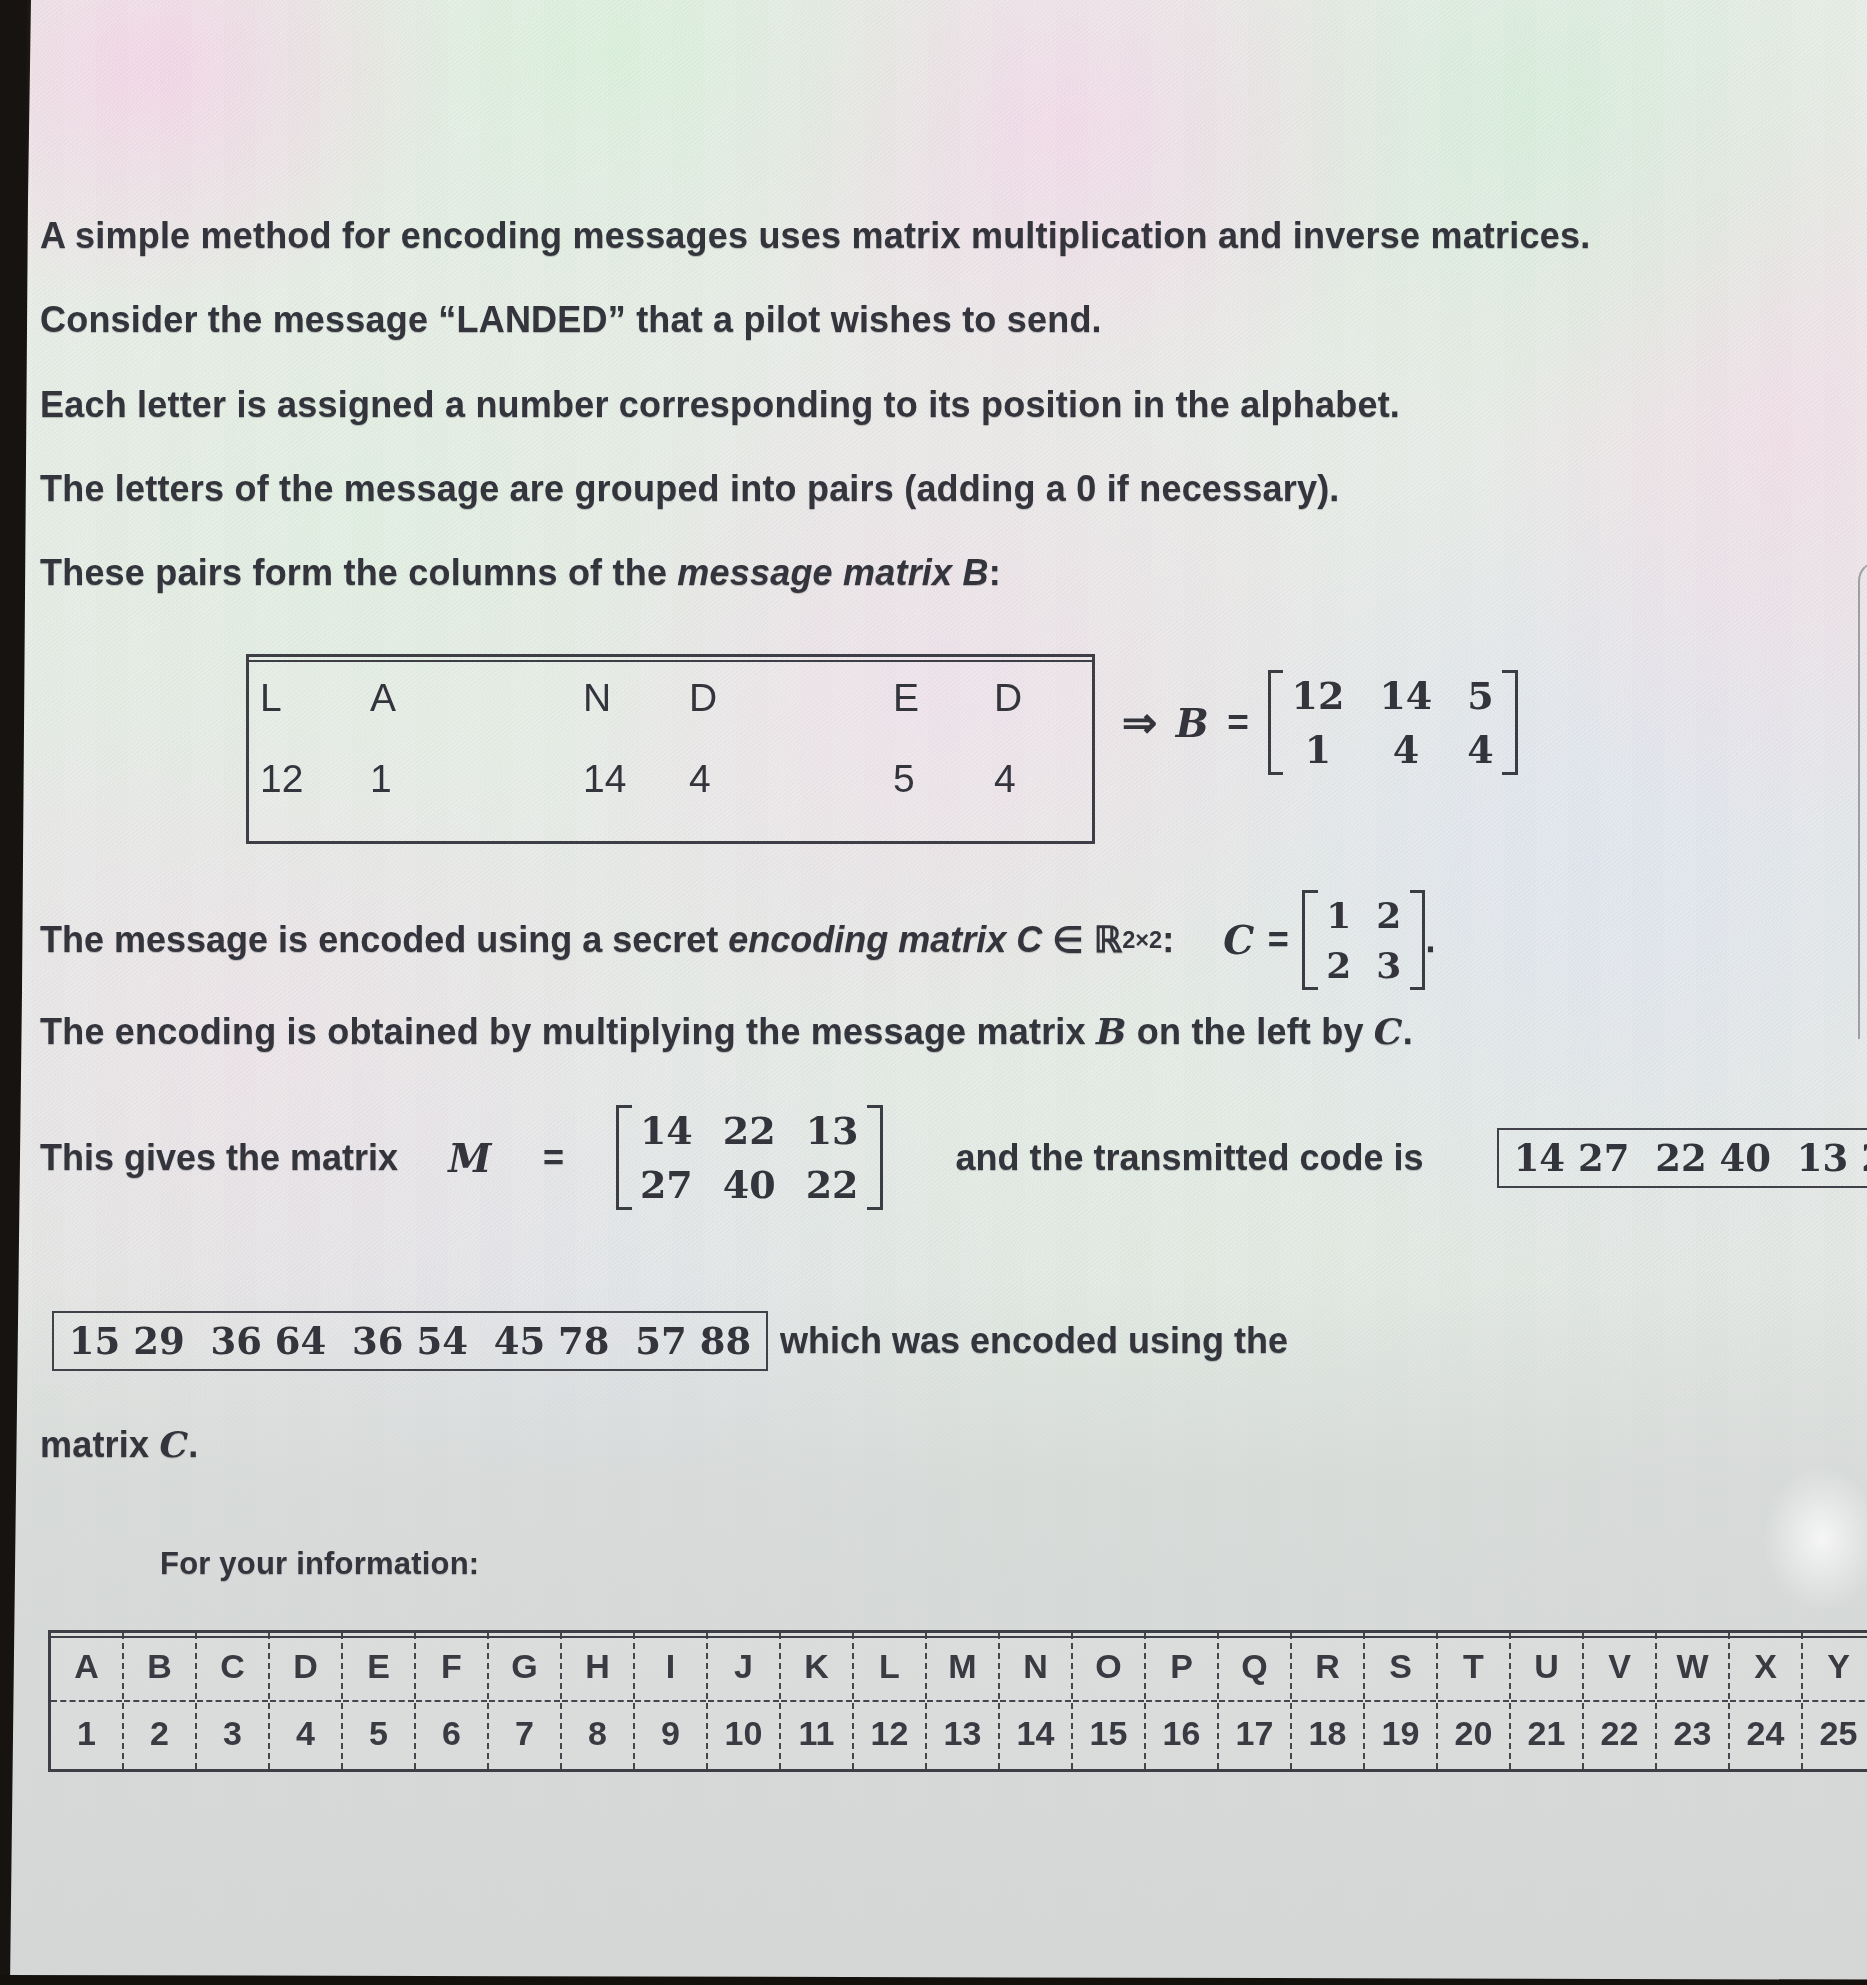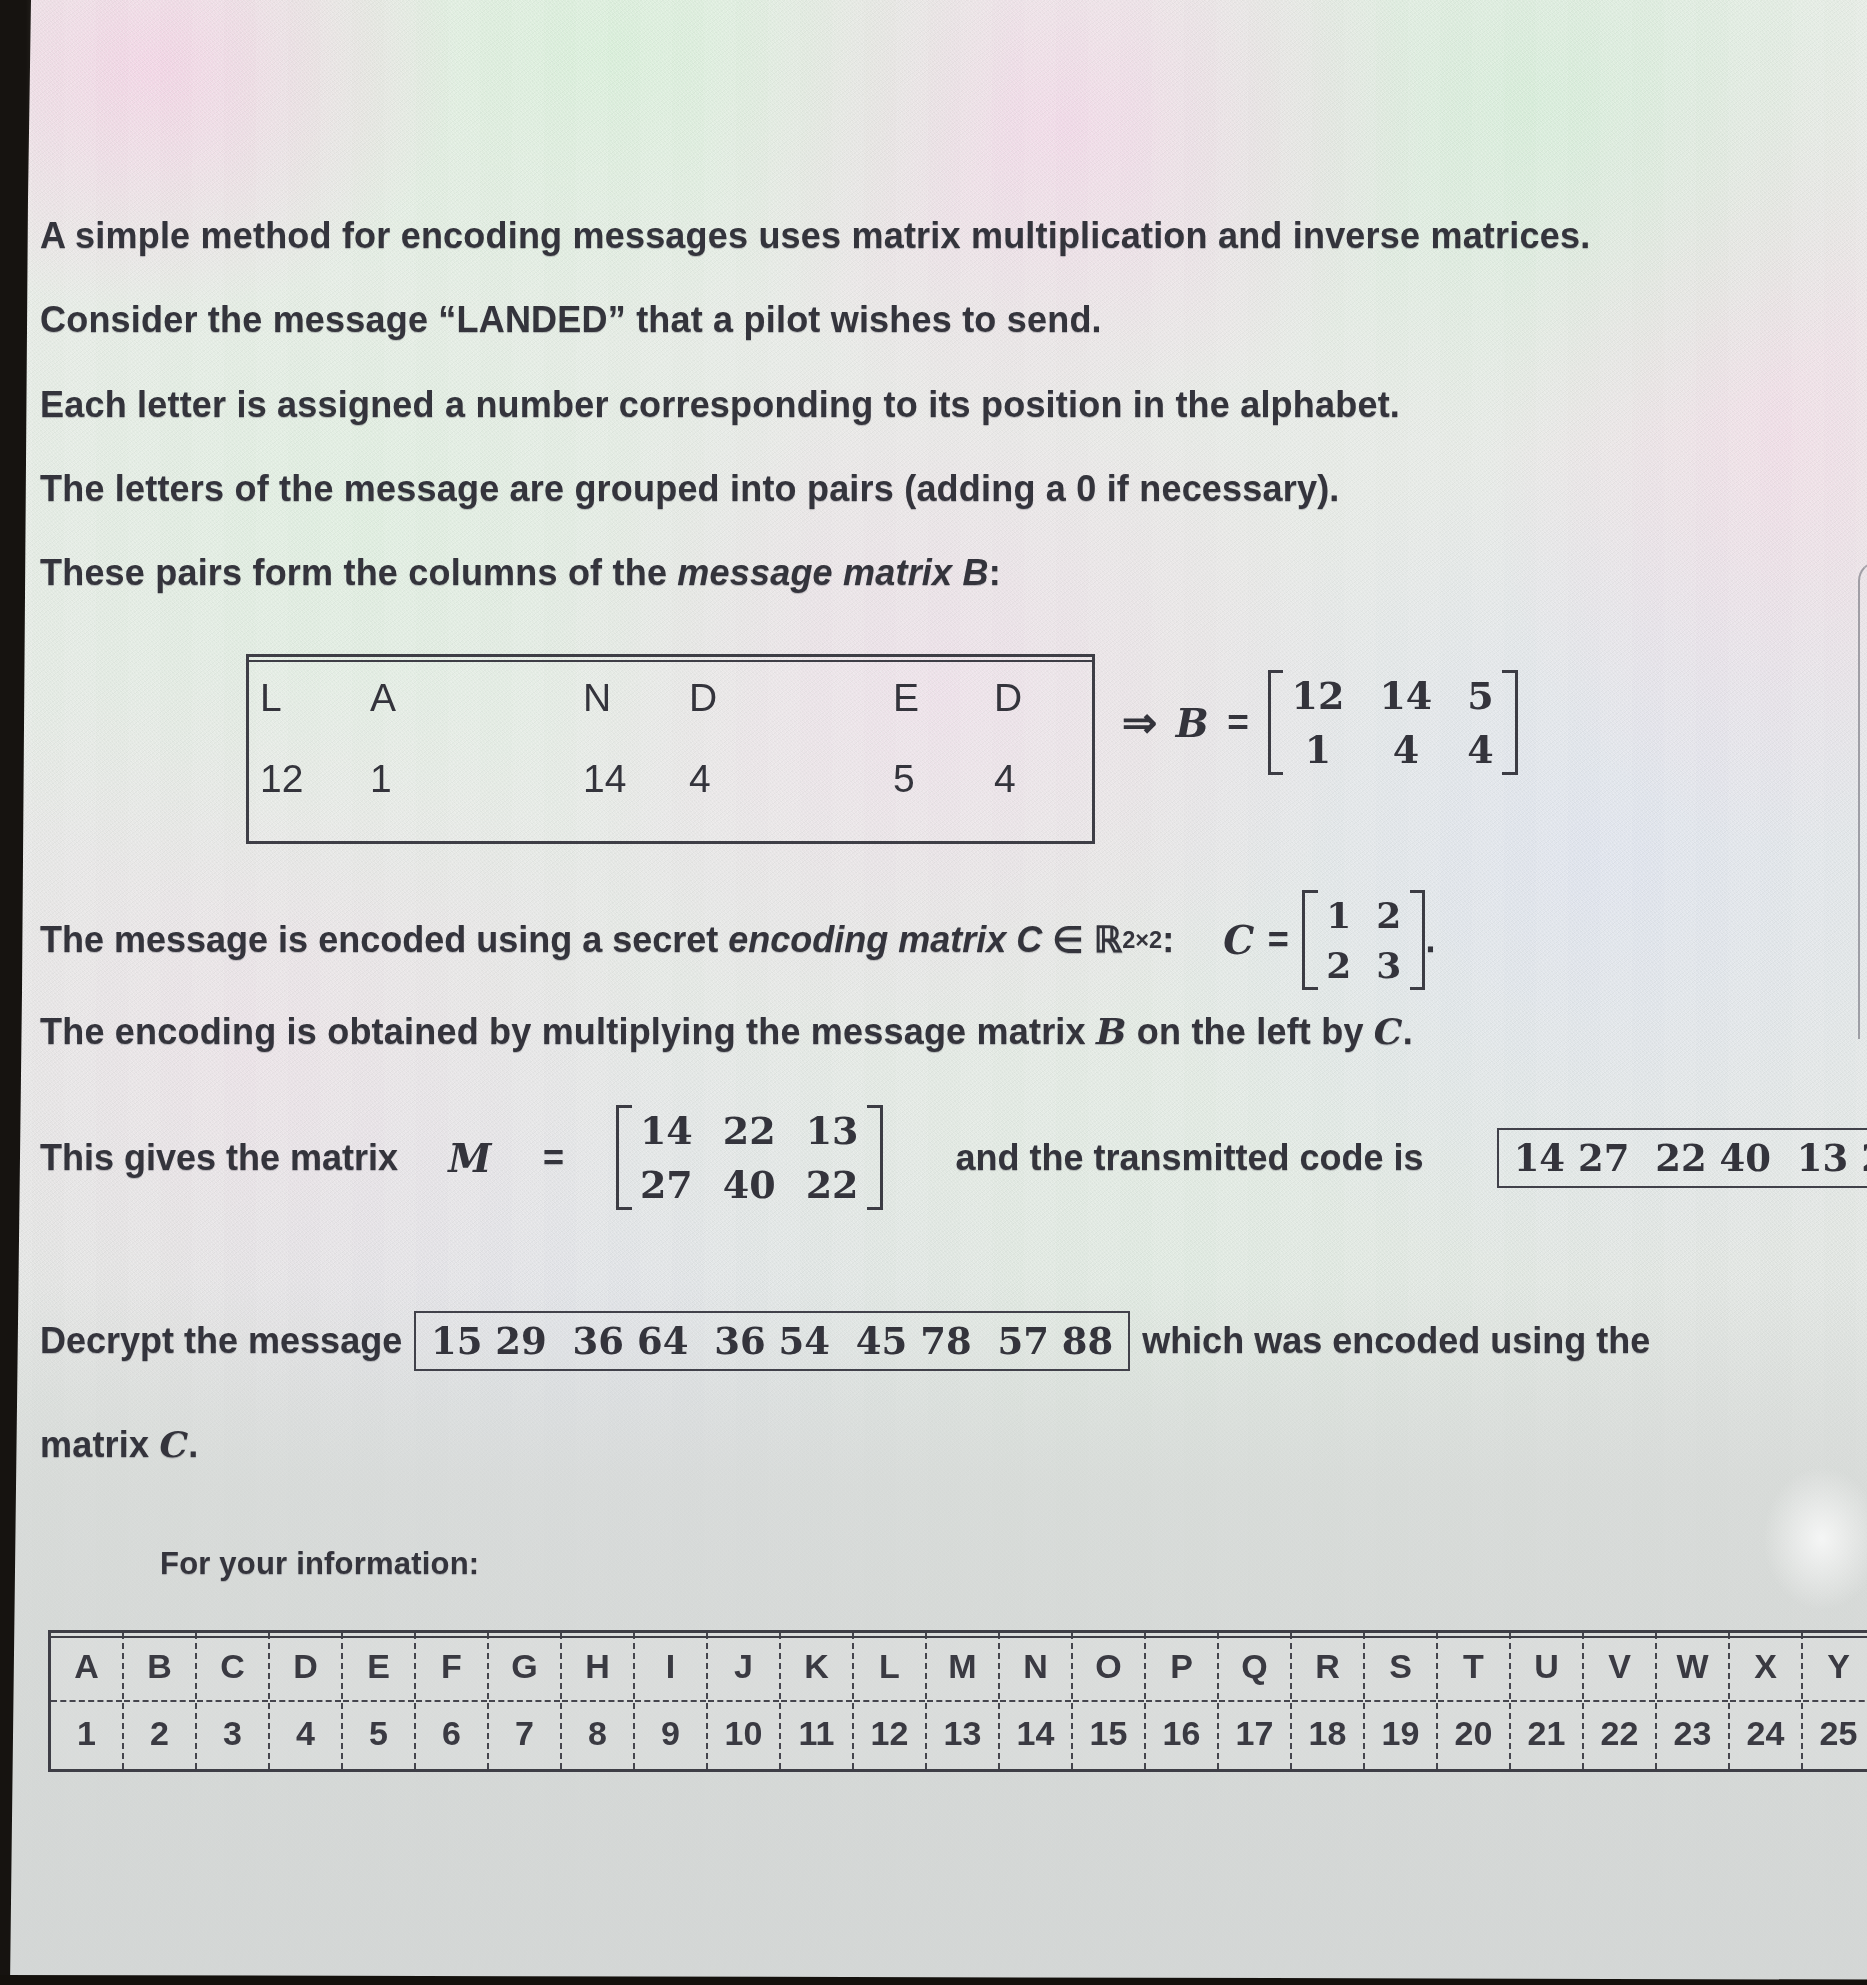--- a/index.html
+++ b/index.html
@@ -165,21 +165,20 @@
           <span>22</span>
         </span>
         <span class="br r"></span>
       </span>
       <span class="txt" style="margin:0 33px">and the transmitted code is</span>
       <span class="code-box">14 27  22 40  13 22</span>
       <span class="txt">.</span>
     </div>
 
     <div class="flexline" style="top:1299px;height:84px;">
-      <span class="txt">Decrypt the message</span>
       <span class="code-box" style="margin:0 11.8px">15 29  36 64  36 54  45 78  57 88</span>
       <span class="txt">which was encoded using the</span>
     </div>
 
     <p class="tl" style="top:1423px"><span>matrix </span><span class="v">C</span><span>.</span></p>
 
     <p class="tl" style="top:1546px;left:160px;font-size:31px">For your information:</p>
 
     <div class="alpha" id="alphaTable">
         <div class="acol">

